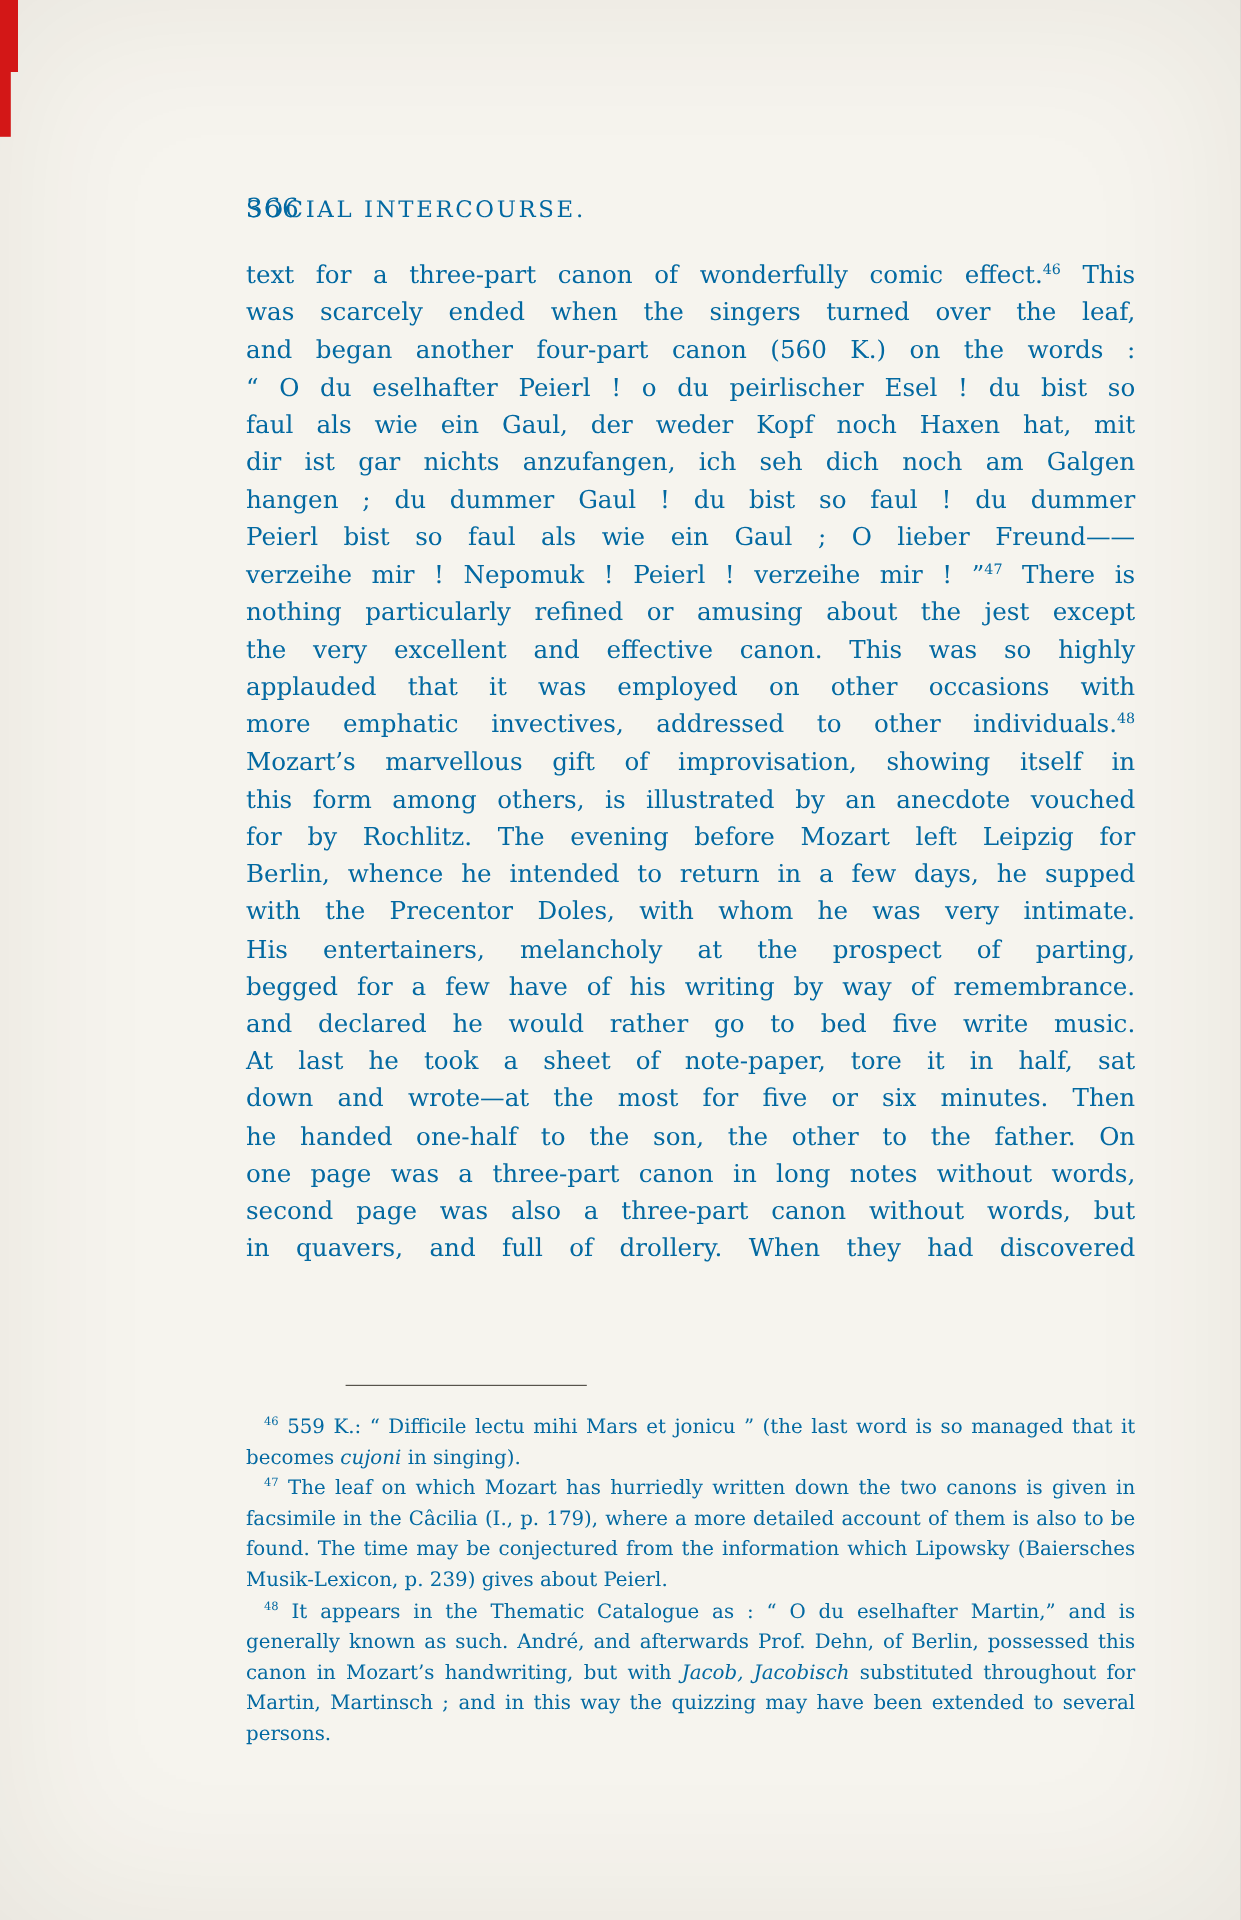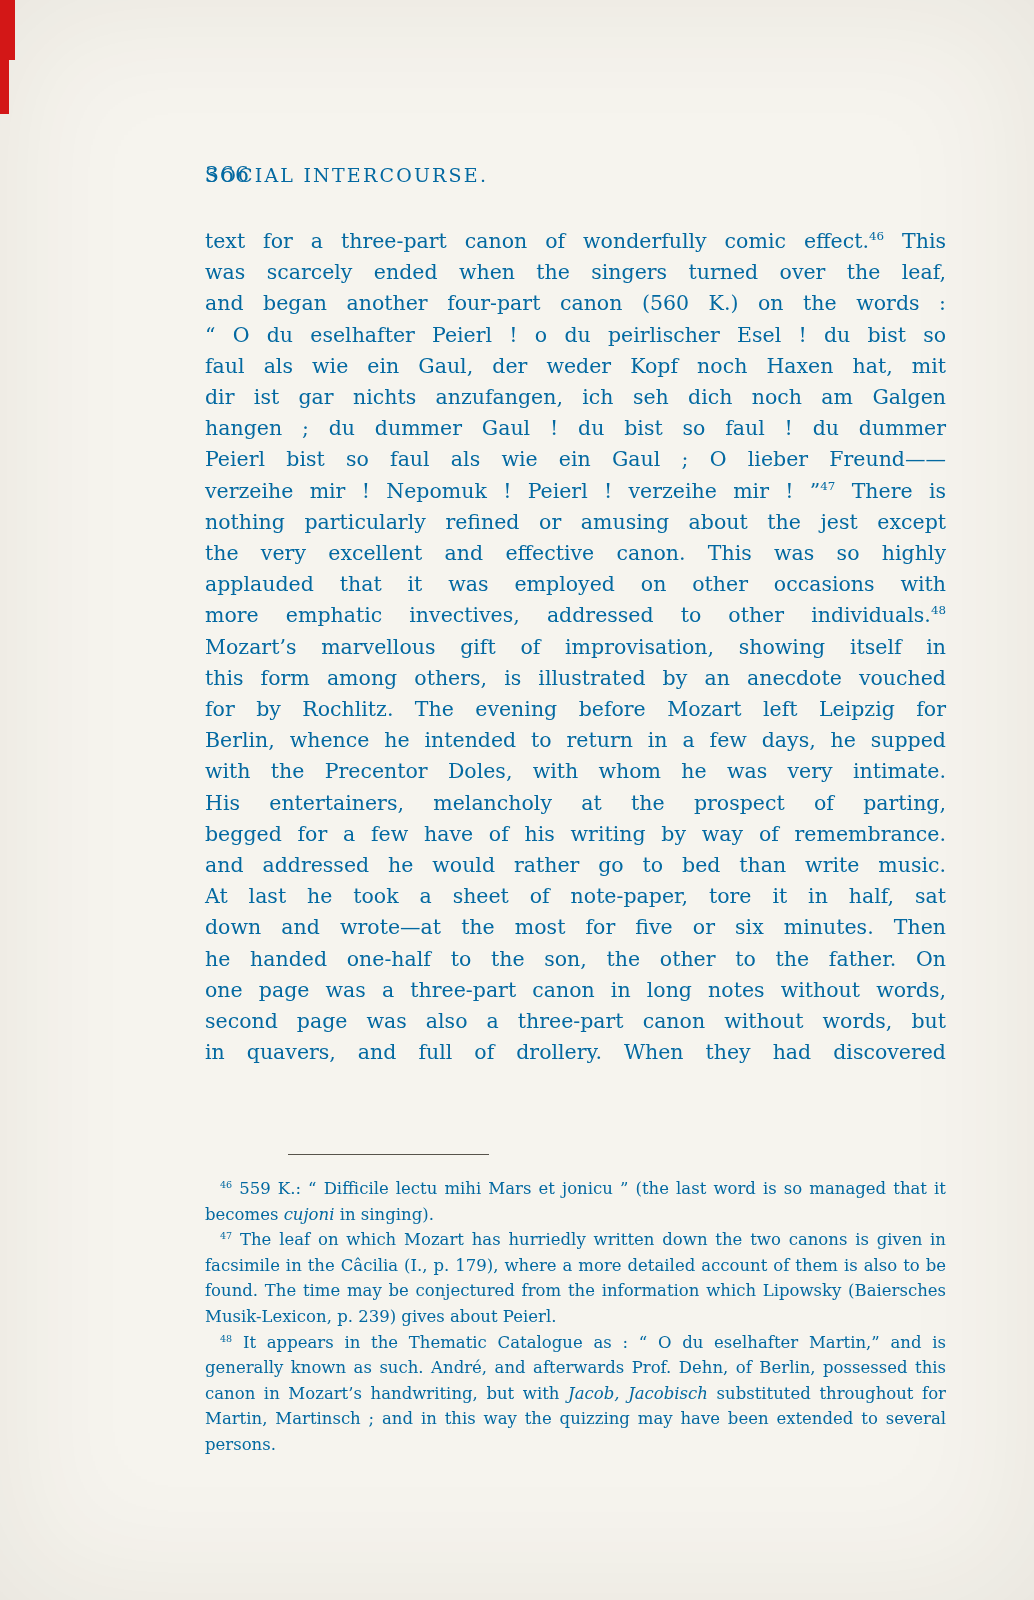--- a/index.html
+++ b/index.html
@@ -35,21 +35,20 @@
     font-size: 19px; letter-spacing: 2.2px;
     font-weight: normal;
   }
 
   
   .body-text {
     position: absolute;
     top: 214px; left: 205px; width: 741px;
     font-size: 20.5px;
     line-height: 31.2px;
-    margin-top: 12px;
   }
   .body-line {
     text-align: justify;
     text-align-last: justify;
     -moz-text-align-last: justify;
     white-space: normal;
   }
   sup {
     font-size: 0.58em;
     line-height: 0;
@@ -105,21 +104,21 @@
       <div class="body-line"><span>the very excellent and effective canon. This was so highly</span></div>
       <div class="body-line"><span>applauded that it was employed on other occasions with</span></div>
       <div class="body-line"><span>more emphatic invectives, addressed to other individuals.</span><sup>48</sup></div>
       <div class="body-line"><span>Mozart’s marvellous gift of improvisation, showing itself in</span></div>
       <div class="body-line"><span>this form among others, is illustrated by an anecdote vouched</span></div>
       <div class="body-line"><span>for by Rochlitz. The evening before Mozart left Leipzig for</span></div>
       <div class="body-line"><span>Berlin, whence he intended to return in a few days, he supped</span></div>
       <div class="body-line"><span>with the Precentor Doles, with whom he was very intimate.</span></div>
       <div class="body-line"><span>His entertainers, melancholy at the prospect of parting,</span></div>
       <div class="body-line"><span>begged for a few have of his writing by way of remembrance.</span></div>
-      <div class="body-line"><span>and addressed he would rather go to bed than write music.</span></div>
+      <div class="body-line"><span>and declared he would rather go to bed five write music.</span></div>
       <div class="body-line"><span>At last he took a sheet of note-paper, tore it in half, sat</span></div>
       <div class="body-line"><span>down and wrote—at the most for five or six minutes. Then</span></div>
       <div class="body-line"><span>he handed one-half to the son, the other to the father. On</span></div>
       <div class="body-line"><span>one page was a three-part canon in long notes without words,</span></div>
       <div class="body-line"><span>second page was also a three-part canon without words, but</span></div>
       <div class="body-line"><span>in quavers, and full of drollery. When they had discovered</span></div>
     </main>
 
   <div class="footnote-rule"></div>
 

